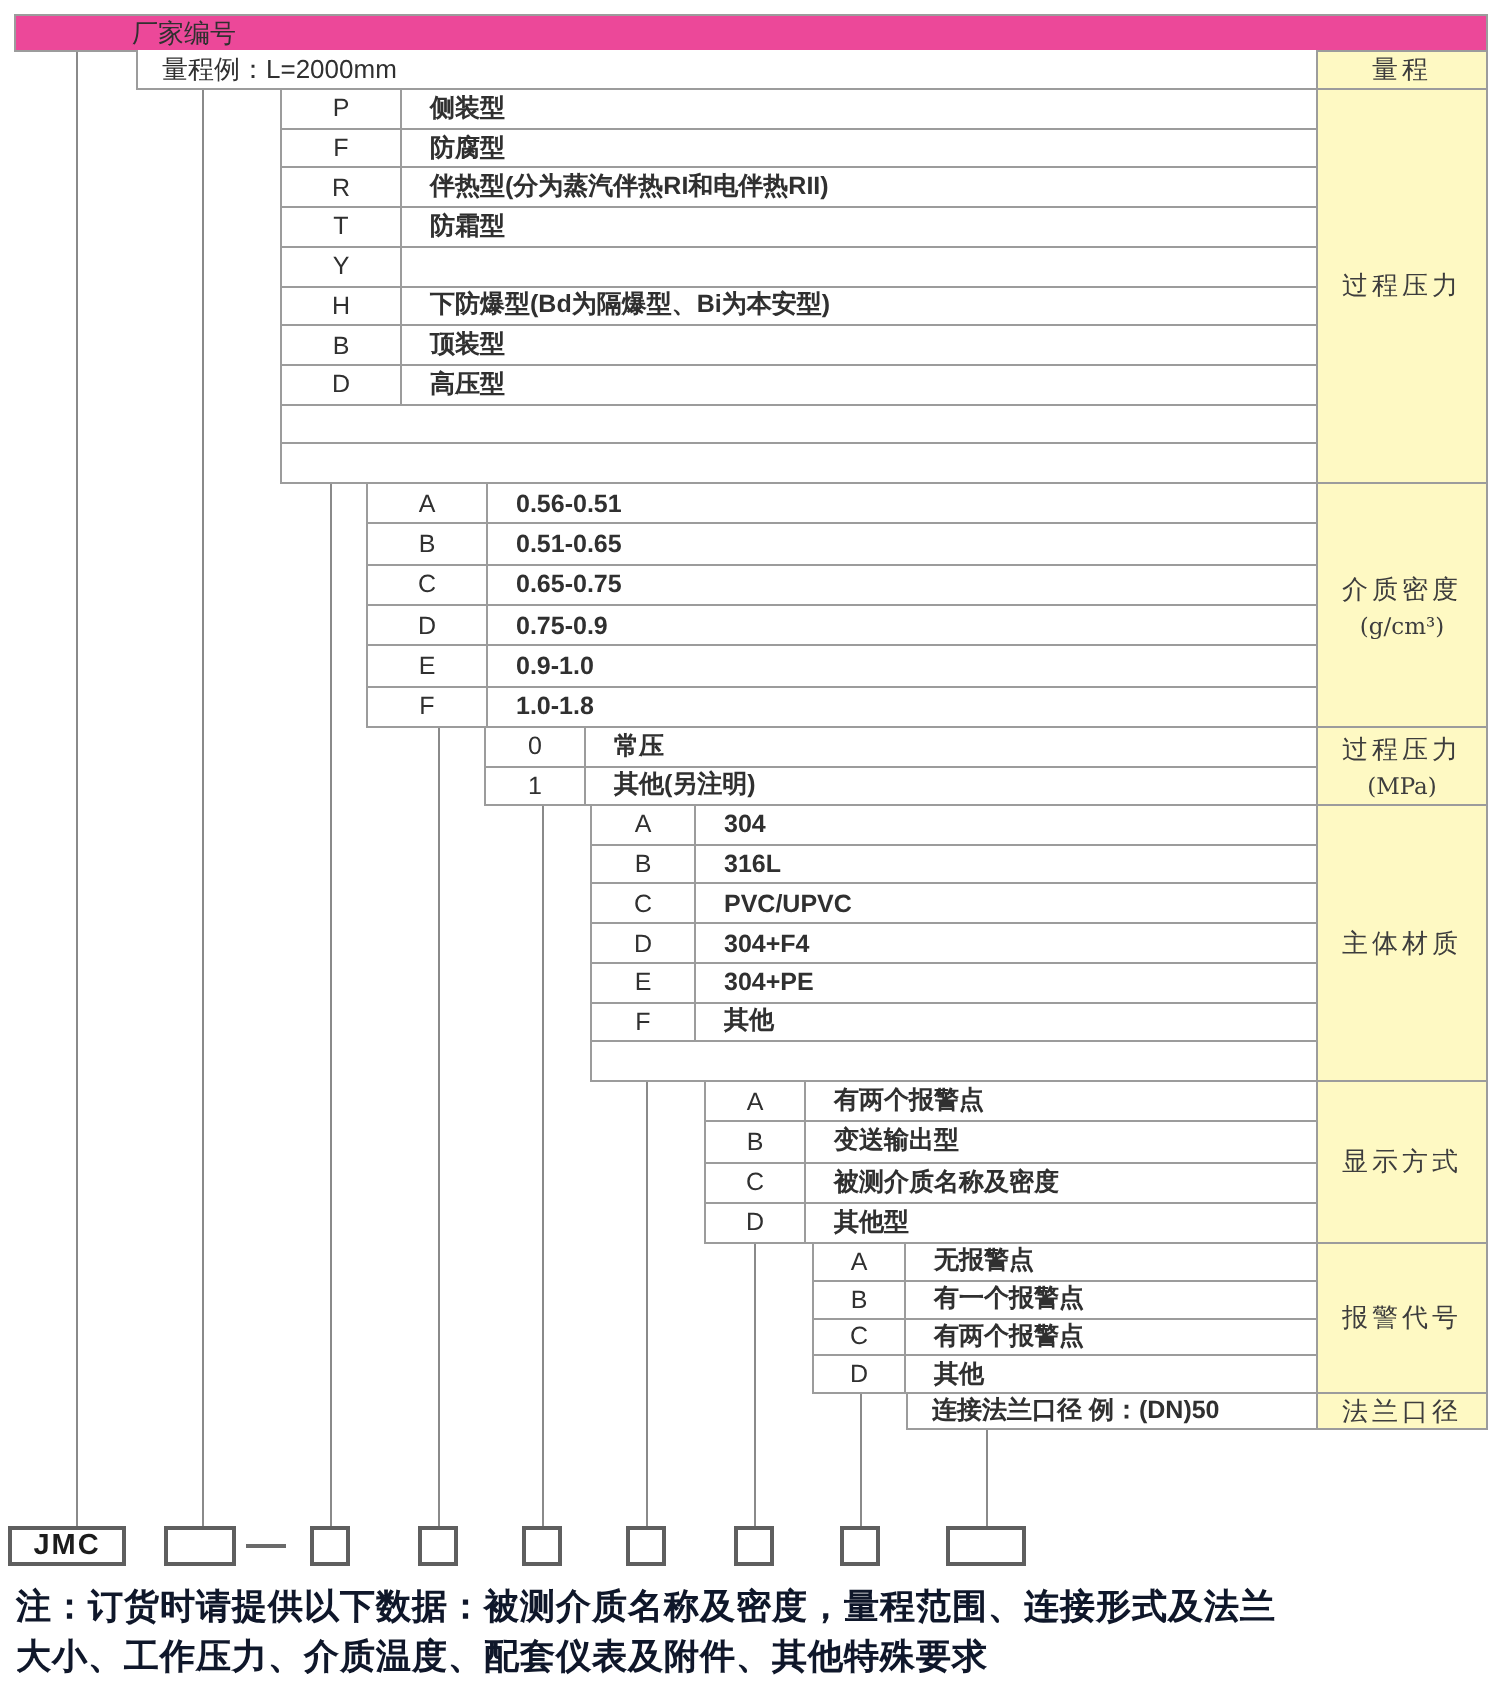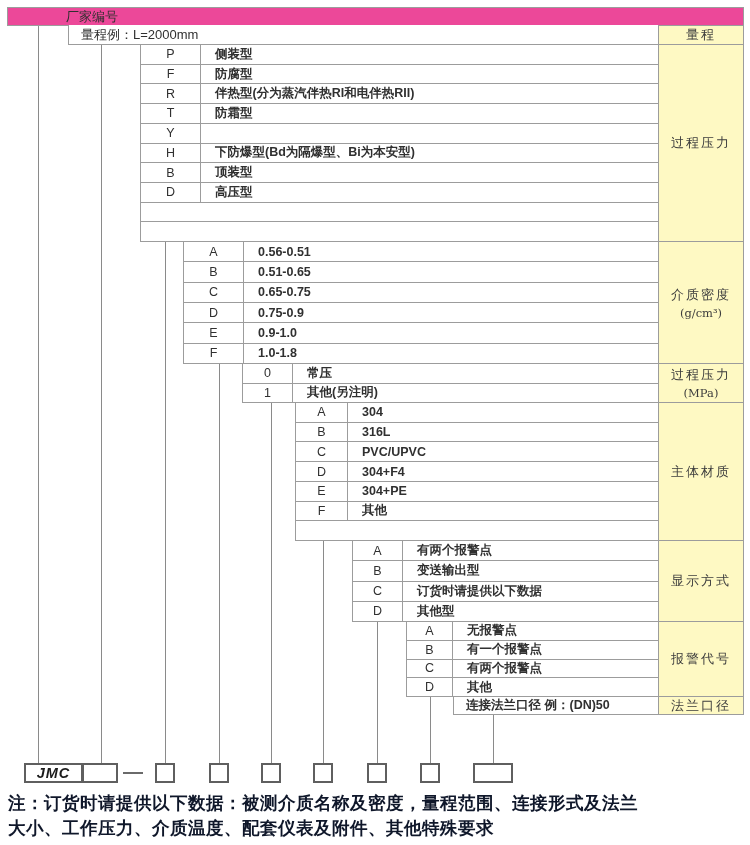--- a/index.html
+++ b/index.html
@@ -189,21 +189,21 @@
     <div class="trow">
         <div class="tcode w50">A</div>
         <div class="tdesc">有两个报警点</div>
       </div>
     <div class="trow">
         <div class="tcode w50">B</div>
         <div class="tdesc">变送输出型</div>
       </div>
     <div class="trow">
         <div class="tcode w50">C</div>
-        <div class="tdesc">订货时请提供以下数据</div>
+        <div class="tdesc">被测介质名称及密度</div>
       </div>
     <div class="trow">
         <div class="tcode w50">D</div>
         <div class="tdesc">其他型</div>
       </div>
   </div>
 
   <div class="tbl" style="left:406px;top:621px;width:253px;height:76px;">
     <div class="trow">
         <div class="tcode w46">A</div>
@@ -232,21 +232,21 @@
   <div class="vline" style="left:38px;top:26px;height:737px;"></div>
   <div class="vline" style="left:101px;top:45px;height:718px;"></div>
   <div class="vline" style="left:165px;top:242px;height:521px;"></div>
   <div class="vline" style="left:219px;top:364px;height:399px;"></div>
   <div class="vline" style="left:271px;top:403px;height:360px;"></div>
   <div class="vline" style="left:323px;top:541px;height:222px;"></div>
   <div class="vline" style="left:377px;top:622px;height:141px;"></div>
   <div class="vline" style="left:430px;top:697px;height:66px;"></div>
   <div class="vline" style="left:493px;top:715px;height:48px;"></div>
 
-  <div class="cbox" style="left:24px;width:59px;font-style:italic;">
+  <div class="cbox" style="left:4px;width:59px;">
     <span class="prefix">JMC</span>
   </div>
   <div class="cbox" style="left:82px;width:36px;"></div>
   <div class="dashline" style="left:123px;top:772px;width:20px;height:2px;"></div>
   <div class="cbox" style="left:155px;width:20px;"></div>
   <div class="cbox" style="left:209px;width:20px;"></div>
   <div class="cbox" style="left:261px;width:20px;"></div>
   <div class="cbox" style="left:313px;width:20px;"></div>
   <div class="cbox" style="left:367px;width:20px;"></div>
   <div class="cbox" style="left:420px;width:20px;"></div>

